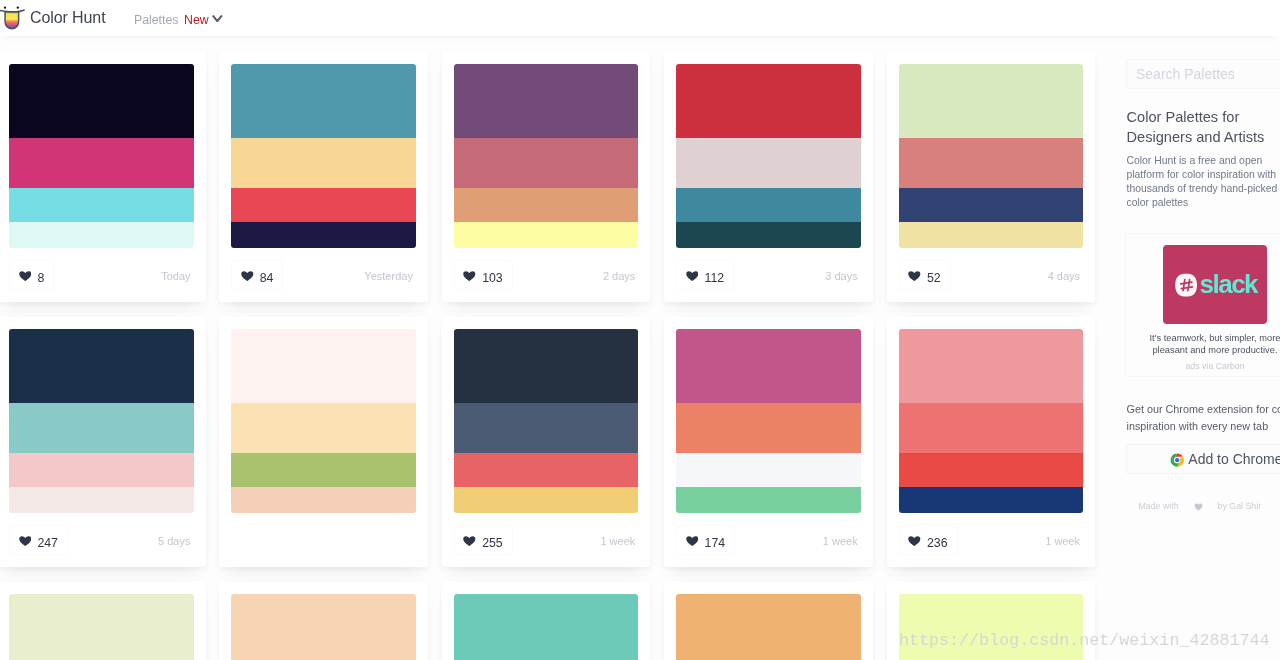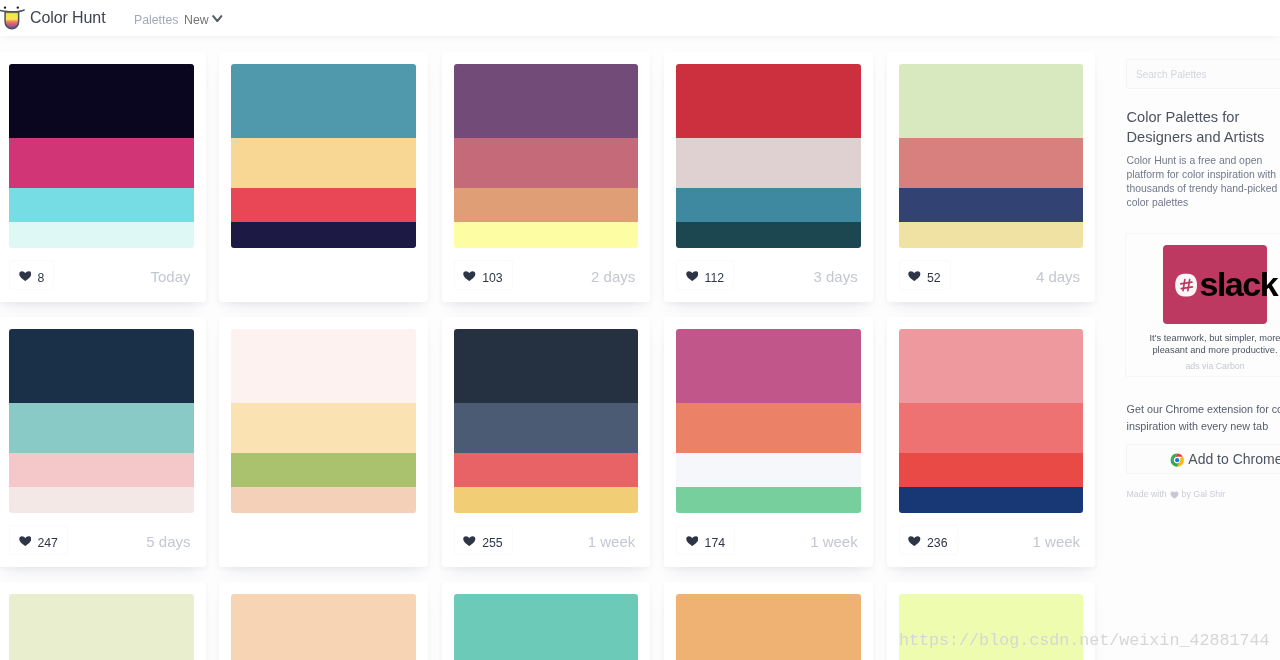--- a/index.html
+++ b/index.html
@@ -13,54 +13,54 @@
   }
   .page{position:relative;width:1280px;height:660px;}
   
   .header{position:absolute;left:0;top:0;width:1280px;height:36px;
     background:#fff;display:flex;align-items:center;}
   .header{box-shadow:0 3px 7px -3px rgba(66,74,94,.10);}
   .logo{position:absolute;left:-1.5px;top:0.5px;width:27px;height:32px;display:block;overflow:visible;}
   .brand{position:absolute;left:30px;top:8px;font-size:16px;line-height:20px;color:#3d4350;letter-spacing:-.1px;}
   .nav-item{position:absolute;font-size:12.3px;line-height:17px;color:#a3a9b4;display:flex;align-items:center;}
   .nav-item.palettes{left:134px;top:11.5px;}
-  .nav-item.newest{left:184px;top:11.5px;color:#737373;}
+  .nav-item.newest{left:184px;top:11.5px;color:#b91c1c;}
   .chev{position:absolute;left:212.2px;top:14.6px;width:10.6px;height:7.5px;display:block;}
   .chev svg,.logo svg,.heart svg,.mheart svg,.slack-mark svg,.chrome-ico svg{display:block;}
 
   
   .card{position:absolute;background:#fff;border-radius:3px;width:208.5px;height:250px;
     box-shadow:0 2px 5px rgba(62,70,92,.045),0 11px 16px -8px rgba(62,70,92,.115);}
   .swatch{position:absolute;left:12px;top:12px;width:184.5px;height:184px;border-radius:3px;overflow:hidden;}
   .band{width:100%;}
   .meta{position:absolute;left:12px;width:181.5px;top:208px;height:29.5px;display:flex;align-items:center;justify-content:space-between;}
   .likebtn{display:flex;align-items:center;height:29.5px;padding:0 9px 0 8.6px;
     border:1px solid #fafafc;border-radius:3px;background:#fff;}
   .heart{width:12.6px;height:10.2px;display:block;margin-right:6.2px;position:relative;top:1.5px;}
   .likes{font-size:12.3px;line-height:12.3px;color:#2f3647;position:relative;top:3.3px;}
-  .age{font-size:15px;line-height:9.5px;color:#c3c7d0;position:relative;top:2px;}
+  .age{font-size:11px;line-height:9.5px;color:#c3c7d0;position:relative;top:2px;}
 
   
   .search{position:absolute;left:1125.5px;top:59px;width:188px;height:30px;
     background:#fcfcfd;border:1px solid #f4f5f7;border-radius:2px;display:flex;align-items:center;padding-left:9.5px;}
-  .search span{font-size:10px;color:#d2d6dc;}
+  .search span{font-size:14px;color:#d2d6dc;}
   .side-title{position:absolute;left:1126.5px;top:106.5px;width:160px;font-size:14.6px;line-height:20.4px;color:#4c5260;}
   .side-desc{position:absolute;left:1126.5px;top:153.8px;width:153px;font-size:10.4px;line-height:14.2px;color:#70788a;}
   .ad{position:absolute;left:1124.5px;top:233px;width:190px;height:144px;border:1px solid #f5f6f8;border-radius:2px;}
   .ad-img{position:absolute;left:37.5px;top:11px;width:104.3px;height:79.4px;background:#bd3961;border-radius:4px;}
   .slack-mark{position:absolute;left:11.2px;top:28.2px;width:24.2px;height:24.2px;display:block;}
-  .slackword{position:absolute;left:36.5px;top:25.5px;font-family:"Liberation Sans",sans-serif;font-size:34px;line-height:26px;color:#000000;font-weight:bold;letter-spacing:-1.5px;}
+  .slackword{position:absolute;left:36.5px;top:25.5px;font-family:"Liberation Sans",sans-serif;font-size:26px;line-height:26px;color:#5eead4;font-weight:bold;letter-spacing:-1.5px;}
   .ad-text{position:absolute;left:21.5px;top:98px;width:136px;text-align:center;font-size:9.3px;line-height:12px;color:#4c5260;}
   .ad-via{position:absolute;left:21.5px;top:127px;width:136px;text-align:center;font-size:8.8px;line-height:11px;color:#c4c9d1;}
   .ext-text{position:absolute;left:1126.5px;top:401px;width:176px;font-size:10.8px;line-height:16.5px;color:#565d6c;}
   .ext-btn{position:absolute;left:1125.5px;top:444px;width:190px;height:30px;border:1px solid #f4f5f7;border-radius:2px;display:flex;align-items:center;background:#fcfcfd;}
   .chrome-ico{display:block;width:14.3px;height:14.3px;margin-left:43.5px;position:relative;top:1.2px;}
   .ext-btn .lbl{font-size:14px;color:#4c5361;margin-left:4px;}
   .made{position:absolute;left:1126.5px;top:489px;font-size:8.8px;line-height:11px;color:#cacdd4;display:flex;align-items:center;}
-  .made span.t{margin:0;}
+  .made span.t{margin:12px;}
   .mheart{width:9px;height:8px;display:block;margin:0 3px;}
 
   
   .wm{position:absolute;left:899px;top:631px;font-family:"Liberation Mono",monospace;
       font-size:16.7px;line-height:19px;color:#d6d6d6;white-space:nowrap;}
 </style>
 </head>
 <body>
 
 <div class="page">
@@ -124,20 +124,31 @@
           <div class="age">Today</div>
         </div>
       </div>
       <div class="card" style="left: 219.4px; top: 52px;">
         <div class="swatch">
           <div class="band" style="background: rgb(80, 153, 172); height: 74px;"></div>
           <div class="band" style="background: rgb(248, 214, 148); height: 49.5px;"></div>
           <div class="band" style="background: rgb(234, 71, 86); height: 34px;"></div>
           <div class="band" style="background: rgb(29, 25, 69); height: 26.5px;"></div>
         </div>
+        <div class="meta">
+          <div class="likebtn">
+            <span class="heart">
+              <svg viewBox="0 0 50 40" width="12.6" height="10.2">
+                <path d="M25 39.6 C18 34.5 1 23.2 1 11.5 C1 4.9 5.4 0.6 11.4 0.6 C17.6 0.6 22.3 4.3 25 8.0 C27.7 4.3 32.4 0.6 38.6 0.6 C44.6 0.6 49 4.9 49 11.5 C49 23.2 32 34.5 25 39.6 Z" fill="#2d3546"></path>
+              </svg>
+            </span>
+            <span class="likes">84</span>
+          </div>
+          <div class="age">Yesterday</div>
+        </div>
       </div>
       <div class="card" style="left: 441.8px; top: 52px;">
         <div class="swatch">
           <div class="band" style="background: rgb(115, 75, 121); height: 74px;"></div>
           <div class="band" style="background: rgb(197, 106, 121); height: 49.5px;"></div>
           <div class="band" style="background: rgb(224, 158, 119); height: 34px;"></div>
           <div class="band" style="background: rgb(253, 253, 164); height: 26.5px;"></div>
         </div>
         <div class="meta">
           <div class="likebtn">

